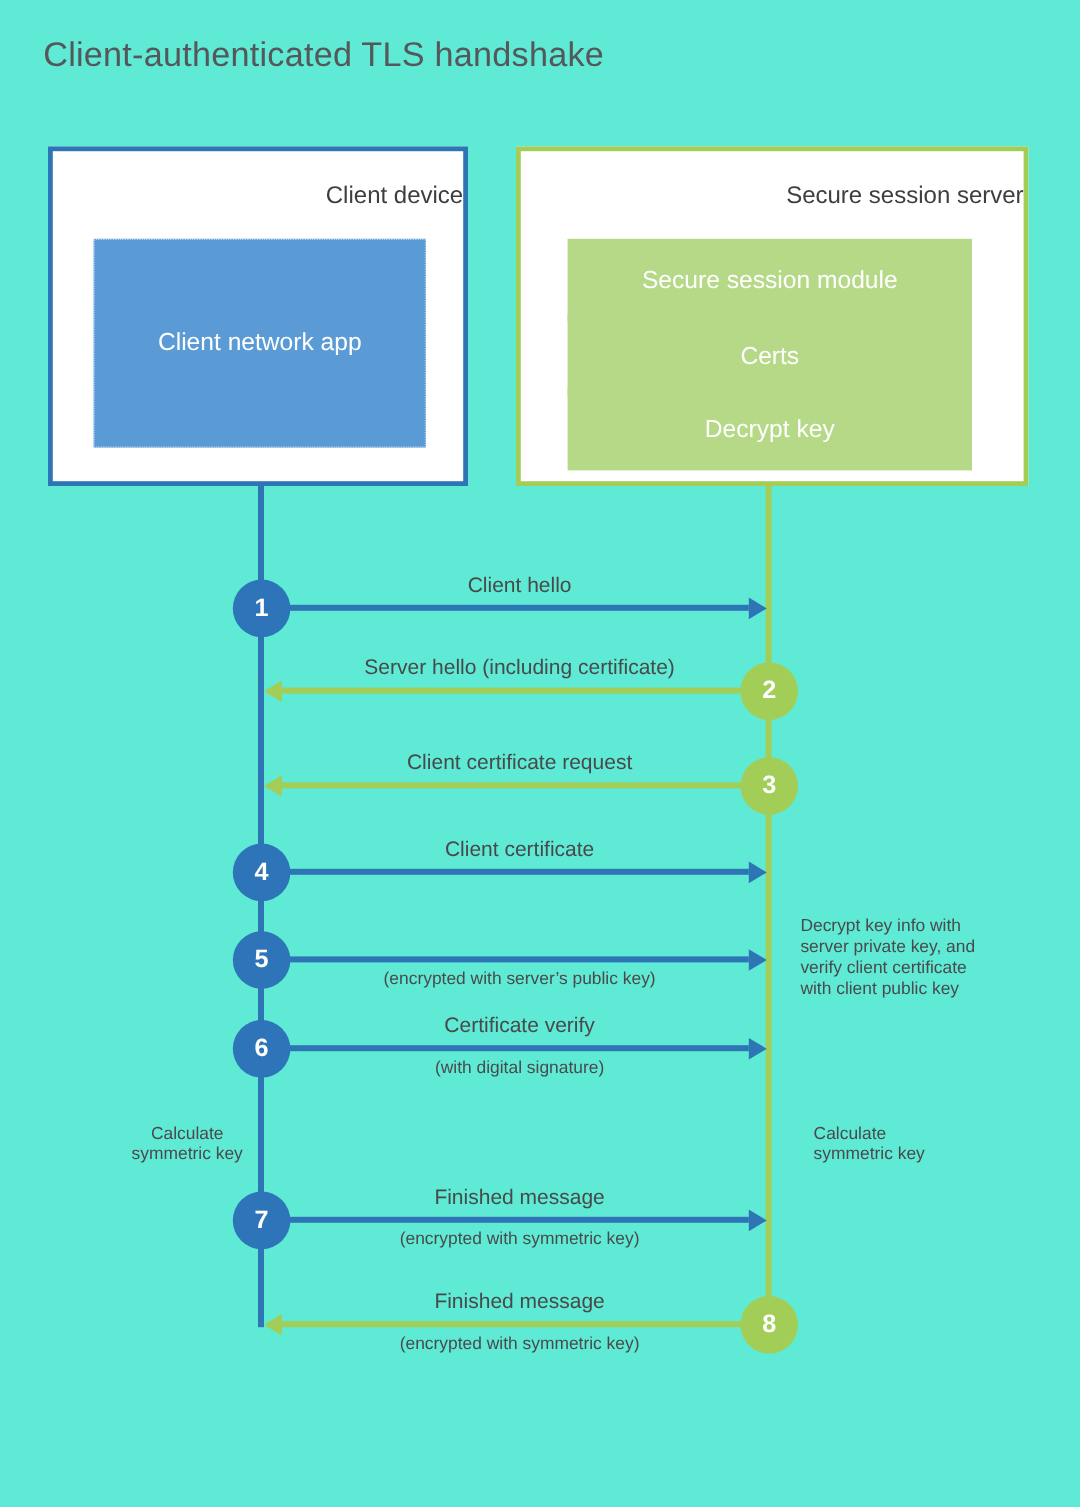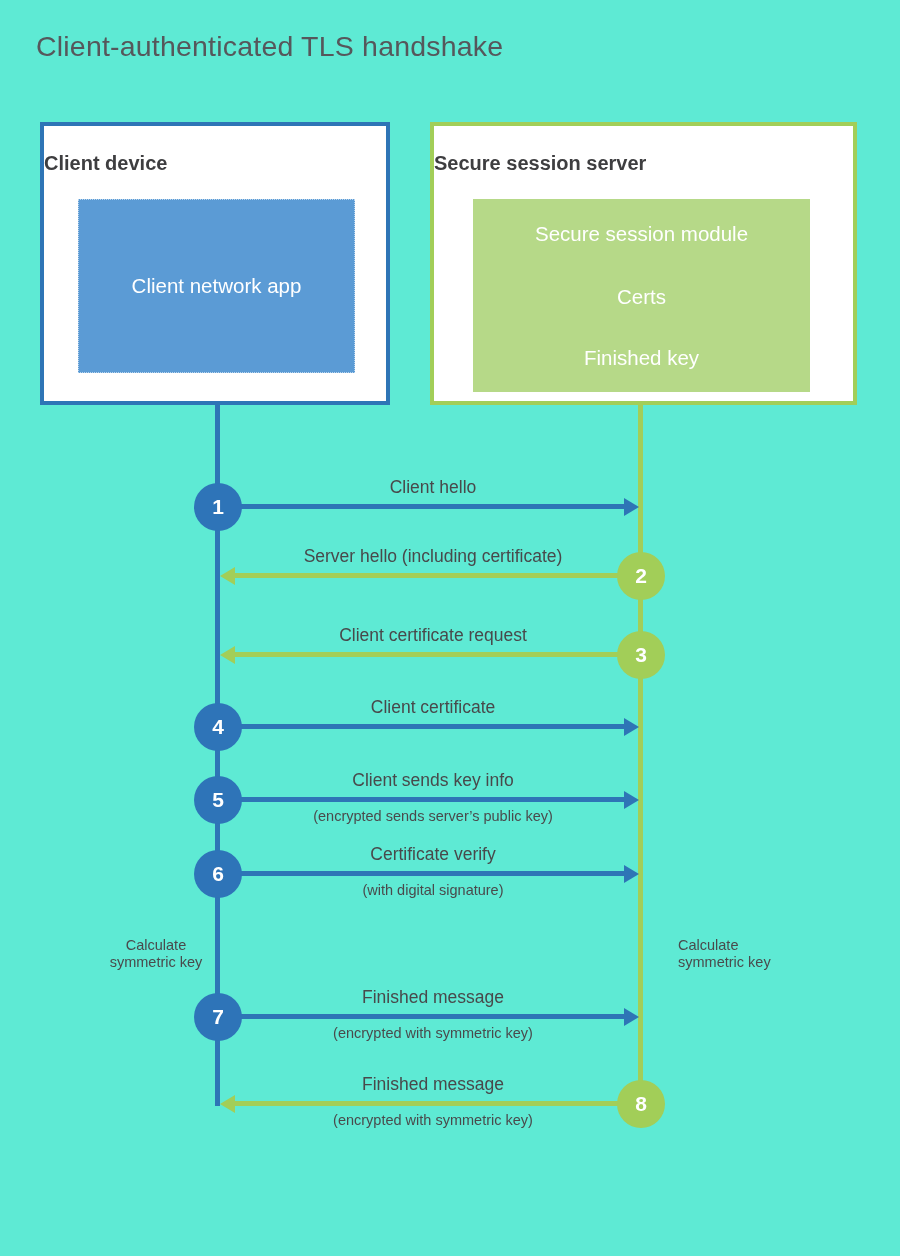--- a/index.html
+++ b/index.html
@@ -27,23 +27,23 @@
     top: 122px;
     height: 283px;
     background: #ffffff;
   }
   .client-box { left: 40px;  width: 350px; border: 4px solid #2e75b6; }
   .server-box { left: 430px; width: 427px; border: 4px solid #a2ce58; }
   .box-title {
     position: absolute;
     left: 0; right: 0;
     top: 26px;
-    text-align: left;
+    text-align: right;
     font-size: 20px;
-    font-weight: bold;
+    font-weight: normal;
     color: #3e3e40;
   }
   .app-box {
     position: absolute;
     left: 34px; top: 73px;
     width: 277px; height: 174px;
     background: #5b9bd5;
     border: 1px dotted #b9d5ee;
     display: flex;
     align-items: center;
@@ -131,21 +131,21 @@
     <div class="box-title">Client device</div>
     <div class="app-box">
       <span>Client network app</span>
     </div>
   </div>
 
   <div class="actor-box server-box">
     <div class="box-title">Secure session server</div>
     <div class="server-bar bar-1">Secure session module</div>
     <div class="server-bar bar-2">Certs</div>
-    <div class="server-bar bar-3">Finished key</div>
+    <div class="server-bar bar-3">Decrypt key</div>
   </div>
 
   <div class="lifeline blue"></div>
   <div class="lifeline green"></div>
 
   <div class="msg-label" style="top:477px">Client hello</div>
   <div class="arrow-line blue" style="top:504px"></div>
   <div class="arrow-head to-right" style="top:498px"></div>
   <div class="step-circle blue" style="top:483px">1</div>
 
@@ -157,32 +157,35 @@
   <div class="msg-label" style="top:625px">Client certificate request</div>
   <div class="arrow-line green" style="top:652px"></div>
   <div class="arrow-head to-left" style="top:646px"></div>
   <div class="step-circle green" style="top:631px">3</div>
 
   <div class="msg-label" style="top:697px">Client certificate</div>
   <div class="arrow-line blue" style="top:724px"></div>
   <div class="arrow-head to-right" style="top:718px"></div>
   <div class="step-circle blue" style="top:703px">4</div>
 
-  <div class="msg-label" style="top:770px">Client sends key info</div>
   <div class="arrow-line blue" style="top:797px"></div>
   <div class="arrow-head to-right" style="top:791px"></div>
   <div class="step-circle blue" style="top:776px">5</div>
-  <div class="msg-sub" style="top:808px">(encrypted sends server’s public key)</div>
+  <div class="msg-sub" style="top:808px">(encrypted with server’s public key)</div>
 
   <div class="msg-label" style="top:844px">Certificate verify</div>
   <div class="arrow-line blue" style="top:871px"></div>
   <div class="arrow-head to-right" style="top:865px"></div>
   <div class="step-circle blue" style="top:850px">6</div>
   <div class="msg-sub" style="top:882px">(with digital signature)</div>
 
+  <div class="side-note note-decrypt">Decrypt key info with
+server private key, and
+verify client certificate
+with client public key</div>
   <div class="side-note note-calc-left">Calculate
 symmetric key</div>
   <div class="side-note note-calc-right">Calculate
 symmetric key</div>
 
   <div class="msg-label" style="top:987px">Finished message</div>
   <div class="arrow-line blue" style="top:1014px"></div>
   <div class="arrow-head to-right" style="top:1008px"></div>
   <div class="step-circle blue" style="top:993px">7</div>
   <div class="msg-sub" style="top:1025px">(encrypted with symmetric key)</div>

